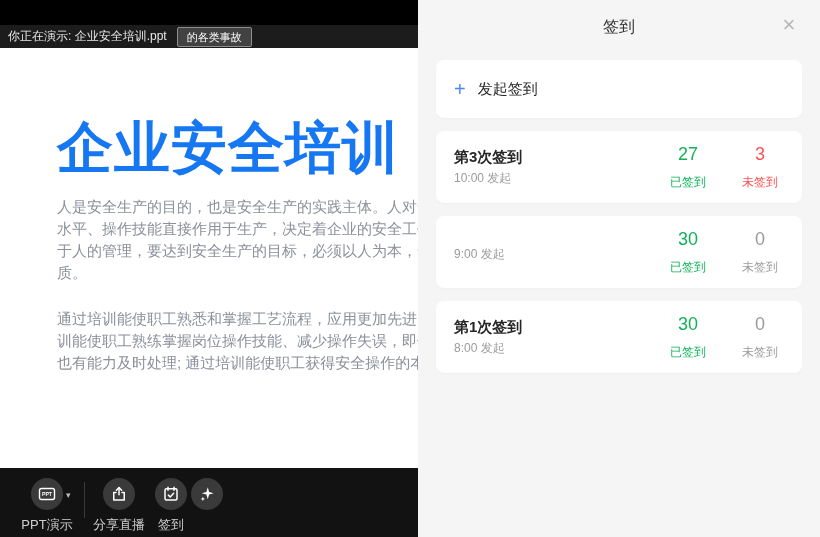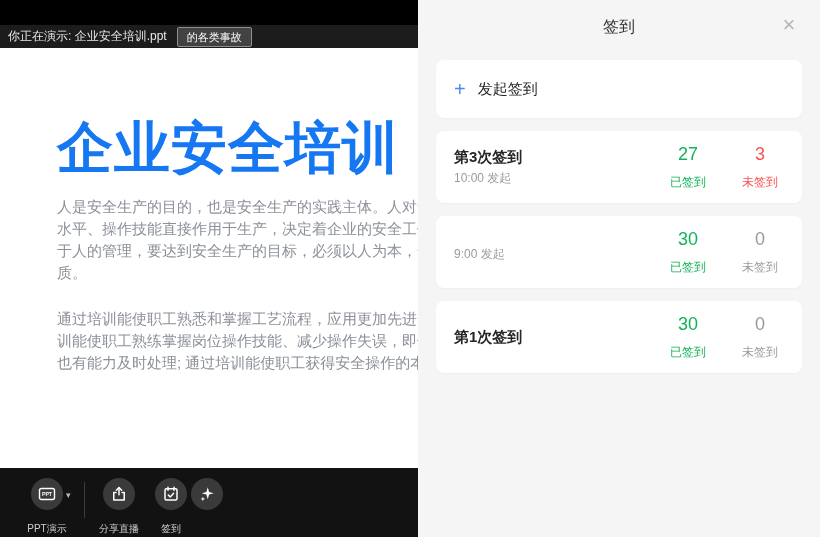--- a/index.html
+++ b/index.html
@@ -19,21 +19,21 @@
     padding:78px 0 0 57px; overflow:hidden; }
   .slide-title { font-size:56px; font-weight:700; color:#1677f2; letter-spacing:1px; line-height:44px; white-space:nowrap; }
   .slide-para { margin-top:26px; }
   .slide-para + .slide-para { margin-top:24px; }
   .slide-line { font-size:15px; line-height:22px; color:#8b9099; white-space:nowrap; }
 
   .stage-toolbar { position:absolute; left:0; right:0; top:468px; height:69px; background:#121212; }
   .tool { position:absolute; top:10px; width:62px; display:flex; flex-direction:column; align-items:center; cursor:pointer; }
   .tool-circle { width:32px; height:32px; border-radius:50%; background:#3a3a3a;
     display:flex; align-items:center; justify-content:center; }
-  .tool-label { margin-top:12px; font-size:10px; color:#cfcfcf; white-space:nowrap; }
+  .tool-label { margin-top:6px; font-size:13px; color:#cfcfcf; white-space:nowrap; }
   .tool-ppt { left:16px; }
   .tool-share { left:80px; }
   .tool-checkin { left:132px; }
   .tool-beauty { left:168px;gap:36px; }
   .ppt-caret { position:absolute; left:66px; top:22px; font-size:9px; color:#b9b9b9; cursor:pointer; }
   .tb-divider { position:absolute; left:84px; top:14px; width:1px; height:36px; background:#3a3a3a; }
   .tool-share, .tool-checkin, .tool-beauty { margin-left:8px; }
   .tool svg { display:block; }
 
   
@@ -185,20 +185,21 @@
             <div class="stat-num">0</div>
             <div class="stat-label">未签到</div>
           </div>
         </div>
       </div>
 
       <div class="card session-card">
         <div class="session-row">
           <div class="session-info">
             <div class="session-name">第1次签到</div>
+            <div class="session-time">8:00 发起</div>
           </div>
           <div class="stat-col stat-green">
             <div class="stat-num">30</div>
             <div class="stat-label">已签到</div>
           </div>
           <div class="stat-col stat-gray">
             <div class="stat-num">0</div>
             <div class="stat-label">未签到</div>
           </div>
         </div>

